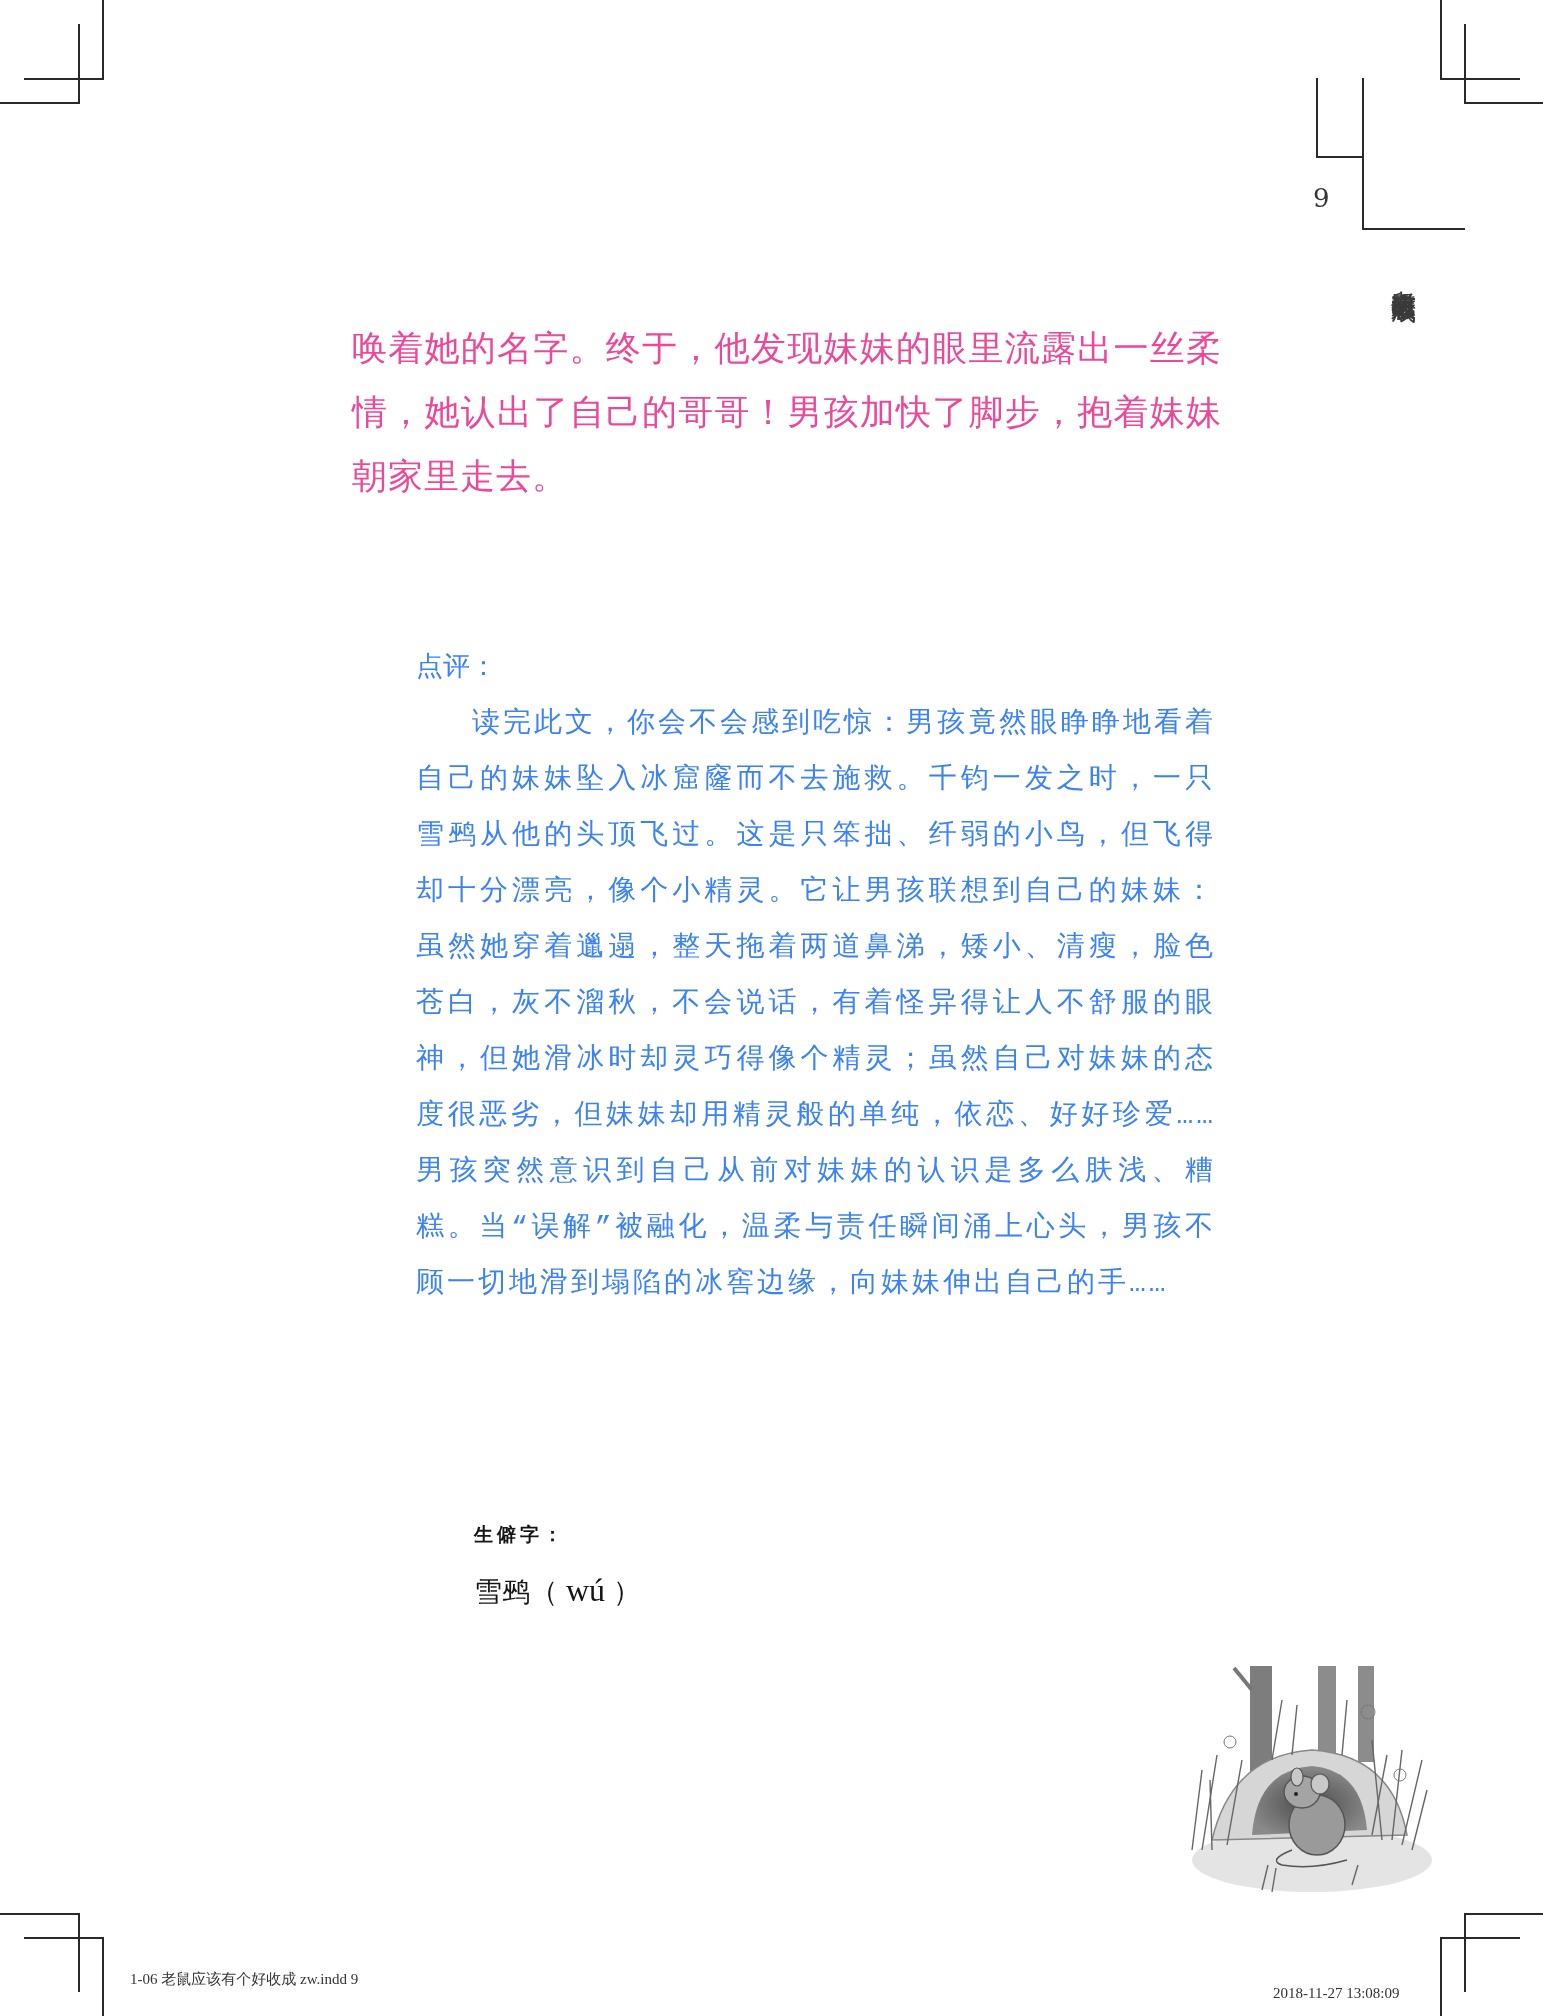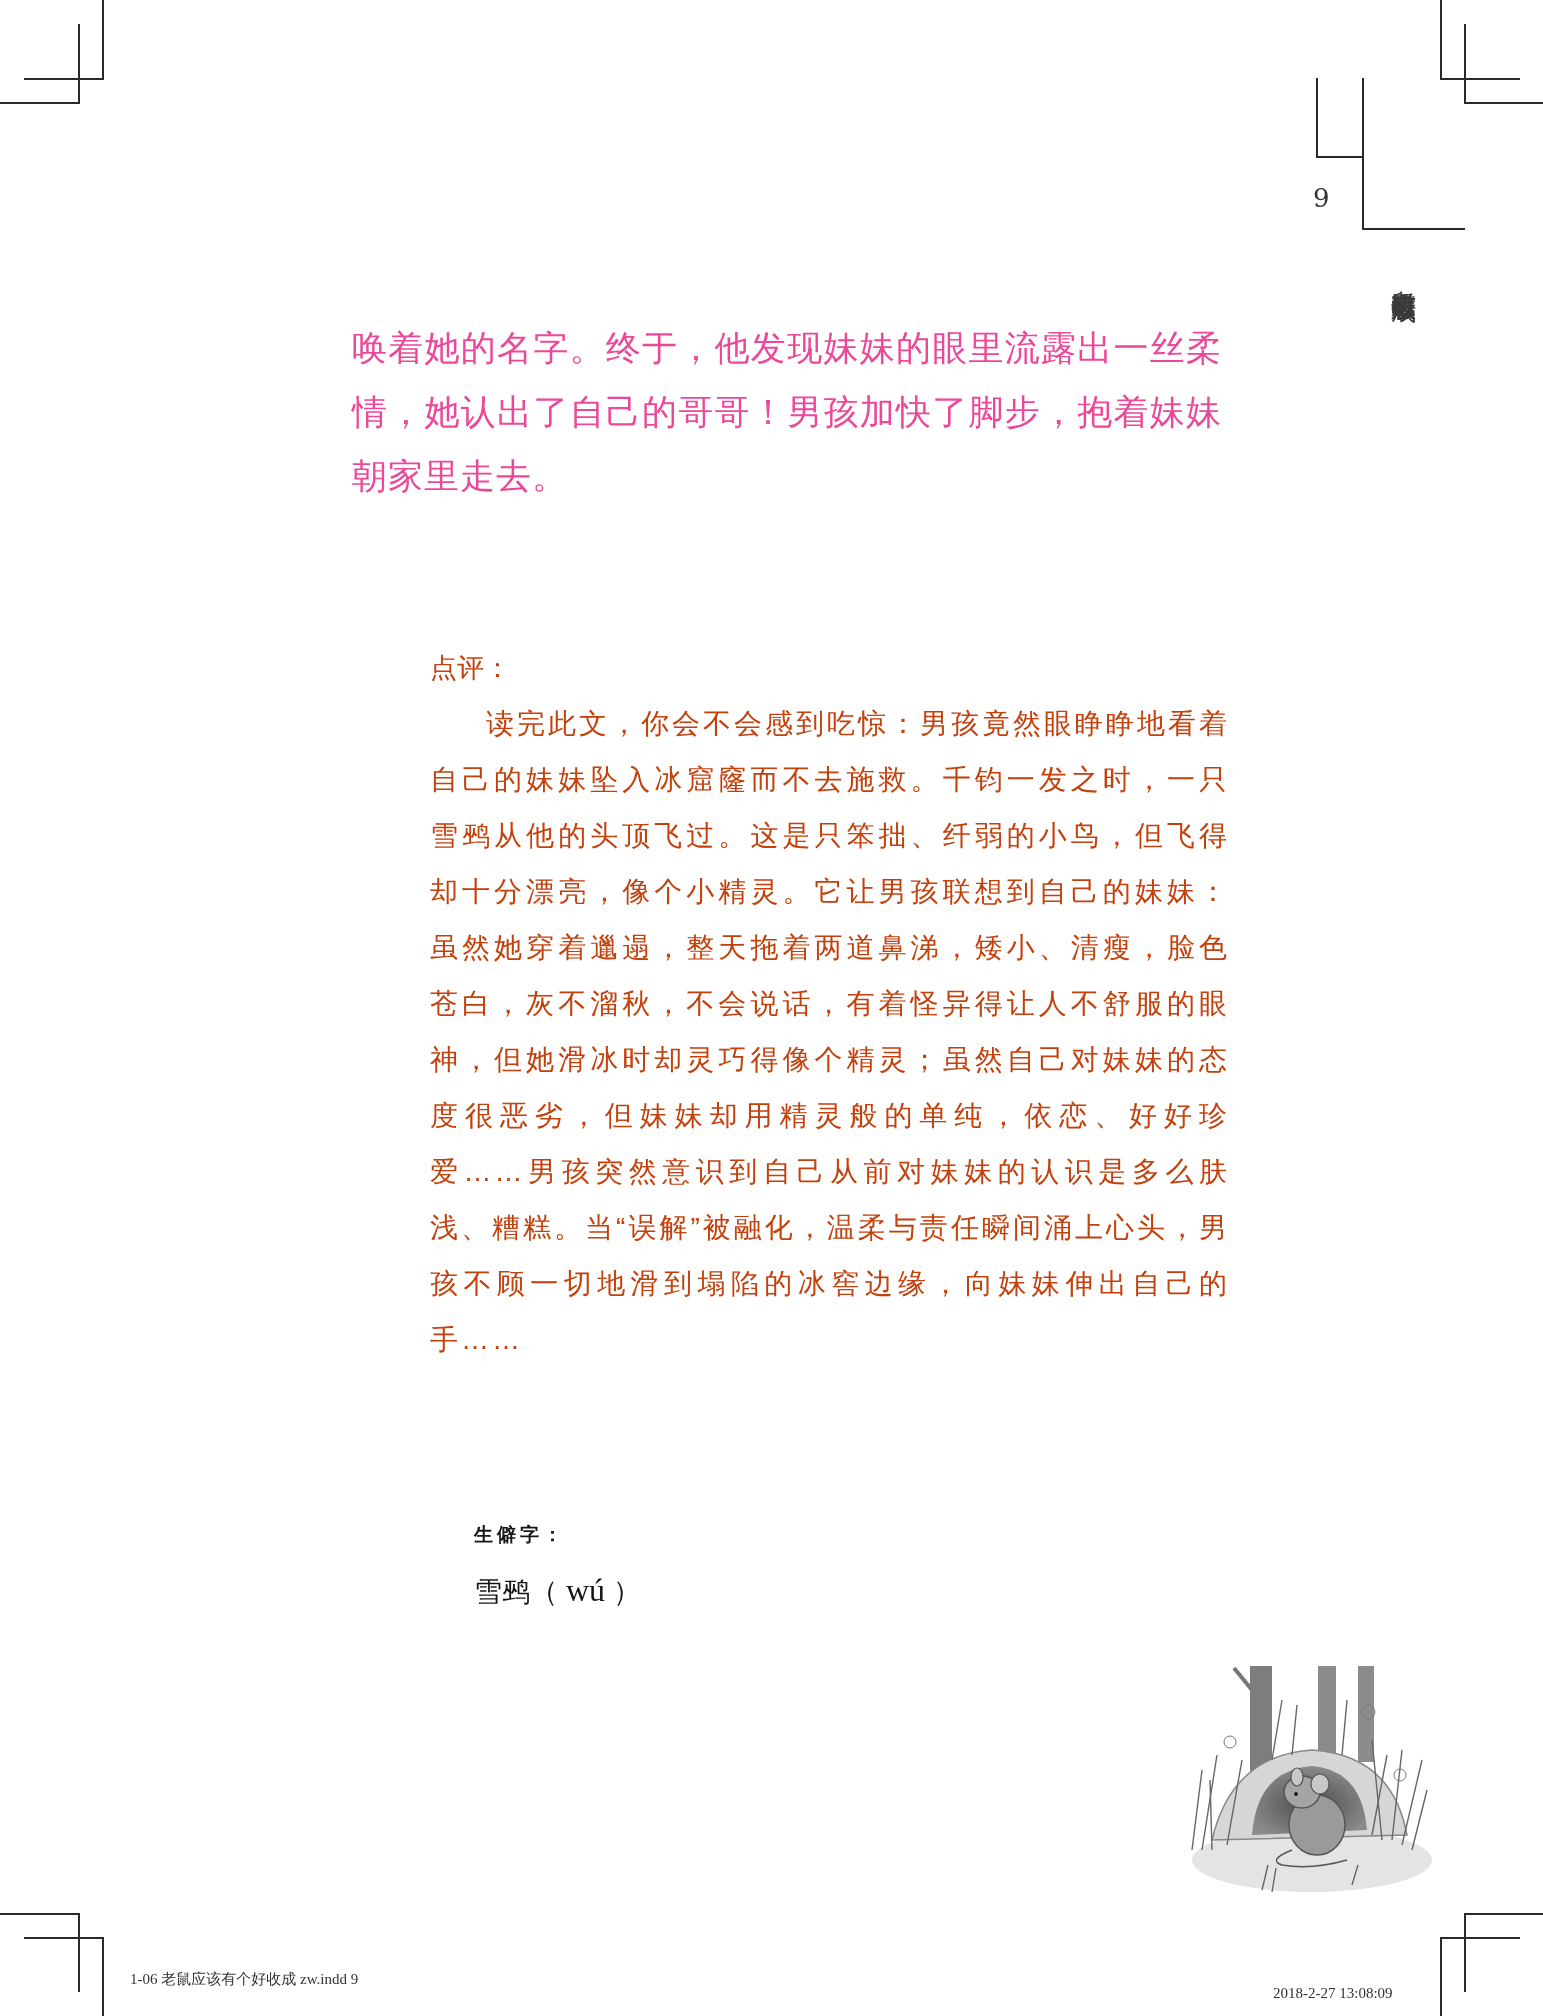--- a/index.html
+++ b/index.html
@@ -25,23 +25,23 @@
     }
 
     .body-text {
       position: absolute; left: 352px; top: 316px; width: 870px;
       font-size: 35px; line-height: 64px; color: #ec4899;
       font-family: Liberation Sans, sans-serif;
       text-align: justify; letter-spacing: 1px;
     }
 
     .commentary {
-      position: absolute; left: 430px; top: 648px; width: 800px;
-      font-family: Liberation Sans, sans-serif;
-      color: #c2410c;
+      position: absolute; left: 416px; top: 648px; width: 800px;
+      font-family: Liberation Mono, monospace;
+      color: #3b82f6;
     }
     .commentary .heading { font-size: 27px; line-height: 40px; }
     .commentary .para {
       font-size: 28px; line-height: 56px; text-indent: 56px;
       text-align: justify; letter-spacing: 3px;
     }
     .commentary .para.first { margin-top: 8px; }
 
     .vocab {
       position: absolute; left: 474px; top: 1512px;
@@ -151,13 +151,13 @@
         <path d="M180 225 L186 205"></path>
     </g>
 
     <circle cx="58" cy="82" r="6" fill="none" stroke="#777"></circle>
     <circle cx="196" cy="52" r="7" fill="none" stroke="#777"></circle>
     <circle cx="228" cy="115" r="6" fill="none" stroke="#777"></circle>
   </svg>
 </div>
 
 <div class="slug-left">1-06  老鼠应该有个好收成 zw.indd   9</div>
-<div class="slug-right">2018-2-27   13:08:09</div>
+<div class="slug-right">2018-11-27   13:08:09</div>
 
 </body></html>

